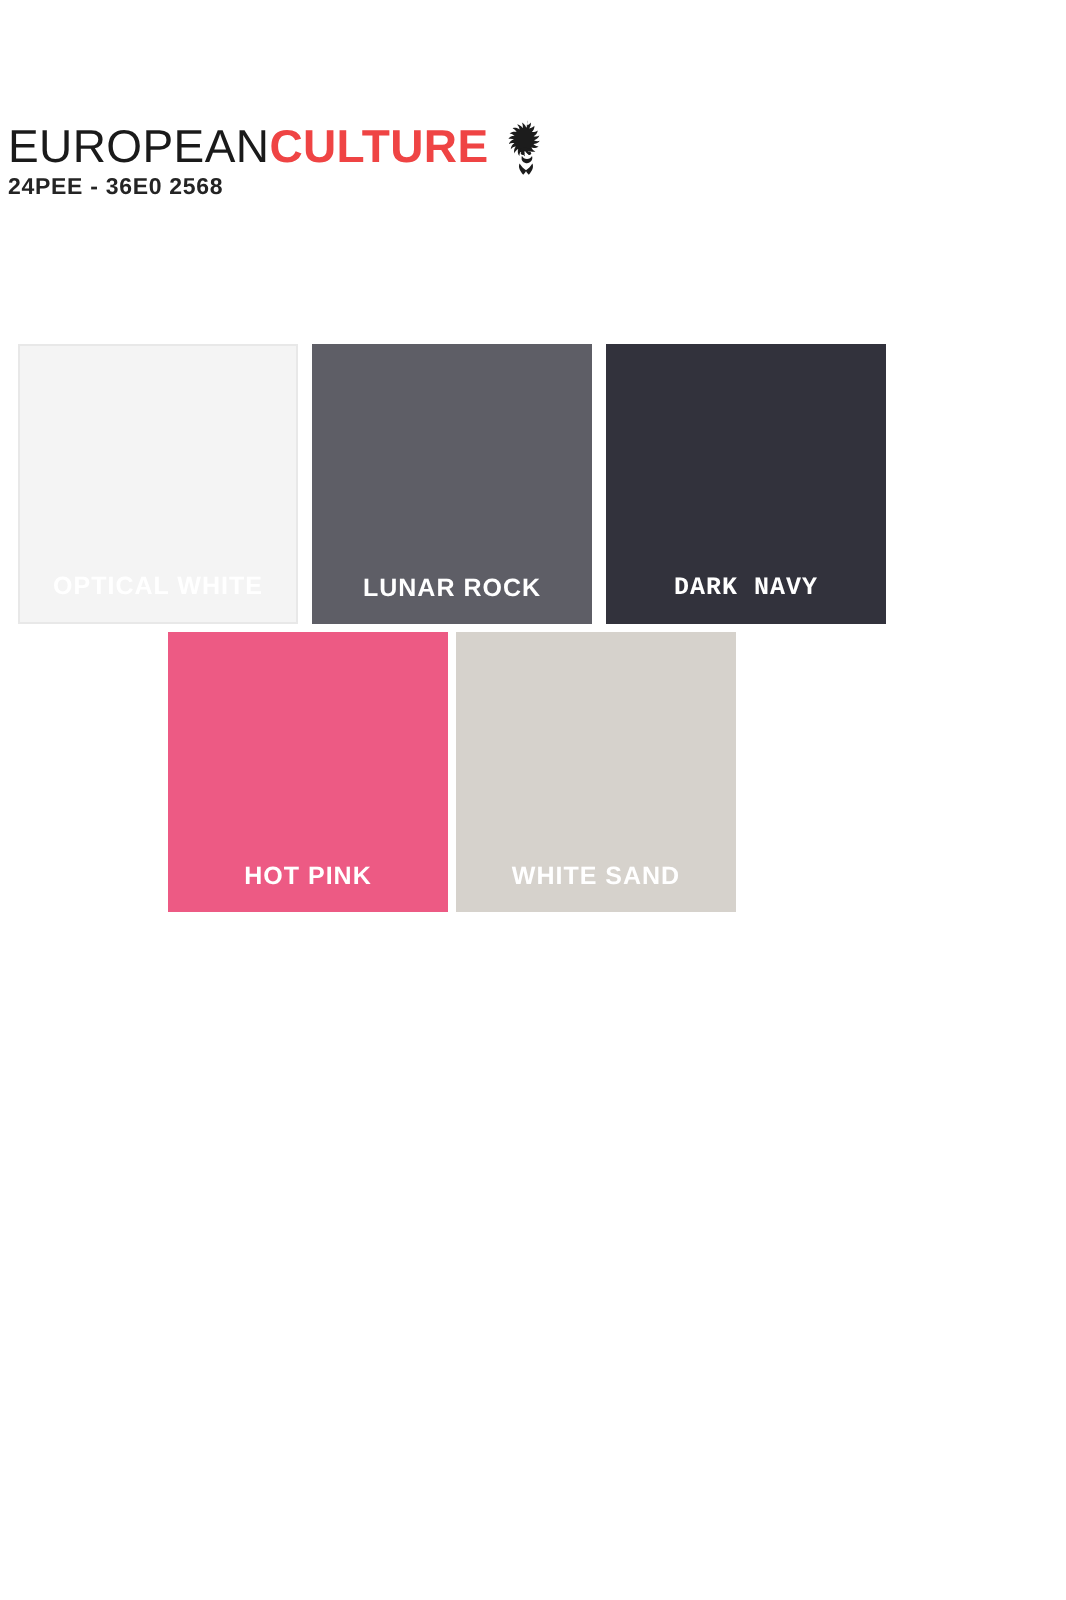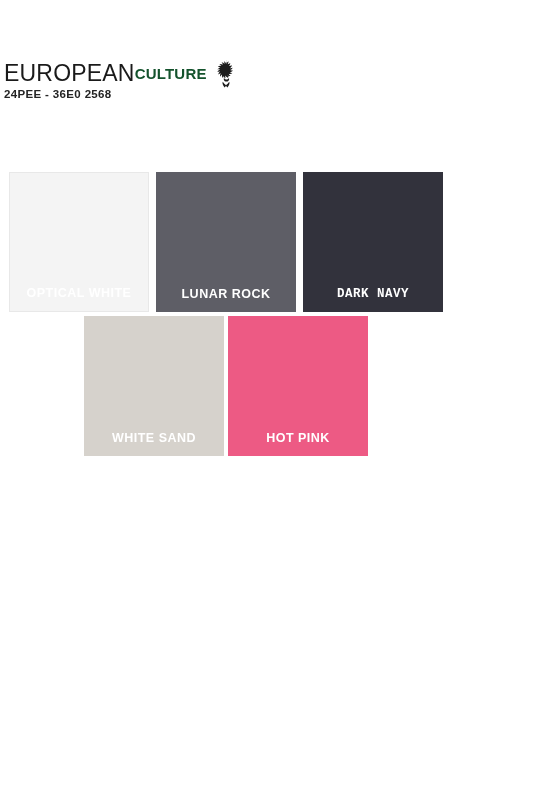--- a/index.html
+++ b/index.html
@@ -30,24 +30,24 @@
     white-space: nowrap;
     line-height: 1;
   }
   .wm-light {
     font-size: 23px;
     font-weight: 400;
     letter-spacing: 0.2px;
     color: #1a1a1a;
   }
   .wm-bold {
-    font-size: 15px;
+    font-size: 23px;
     font-weight: 700;
     letter-spacing: 0.2px;
-    color: #14532d;
+    color: #ef4444;
   }
   .crest {
     display: inline-block;
     margin-left: 7px;
     width: 24px;
     height: 30px;
     position: relative;
     top: 1px;
   }
   .crest svg { display: block; }
@@ -135,21 +135,21 @@
       <span class="swatch-label" style="color: rgb(255, 255, 255);">LUNAR ROCK</span>
     </div>
 
     <div class="swatch" style="background-color: rgb(50, 50, 60); font-family: Liberation Mono, monospace;">
       <span class="swatch-label" style="color: rgb(255, 255, 255);">DARK NAVY</span>
     </div>
   </div>
 
   <div class="swatch-row row-2">
 
+    <div class="swatch" style="background-color: rgb(237, 90, 132);">
+      <span class="swatch-label" style="color: rgb(255, 255, 255);">HOT PINK</span>
+    </div>
+
     <div class="swatch" style="background-color: rgb(214, 210, 204);">
       <span class="swatch-label" style="color: rgb(255, 255, 255);">WHITE SAND</span>
-    </div>
-
-    <div class="swatch" style="background-color: rgb(237, 90, 132);">
-      <span class="swatch-label" style="color: rgb(255, 255, 255);">HOT PINK</span>
     </div>
   </div>
 </div>
 
 </body></html>

